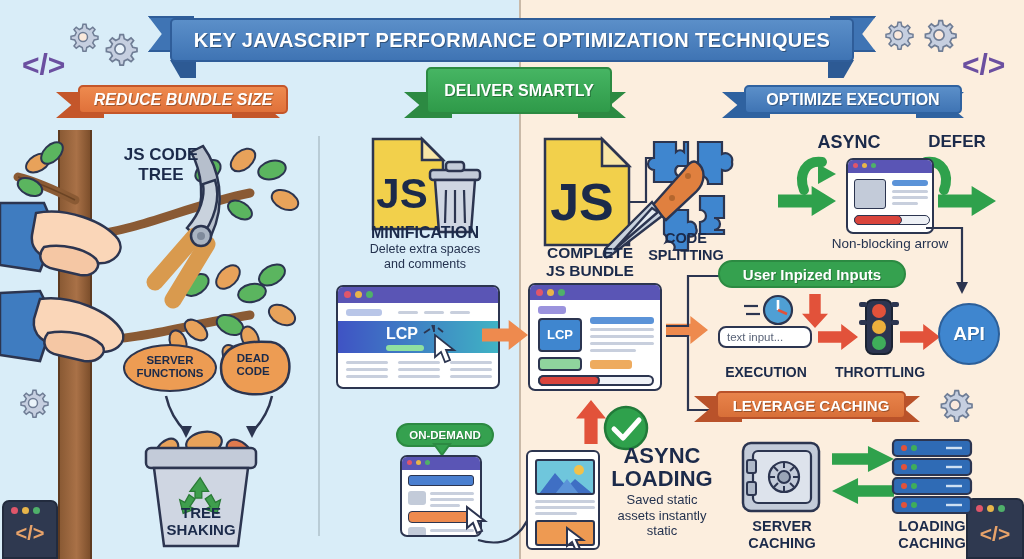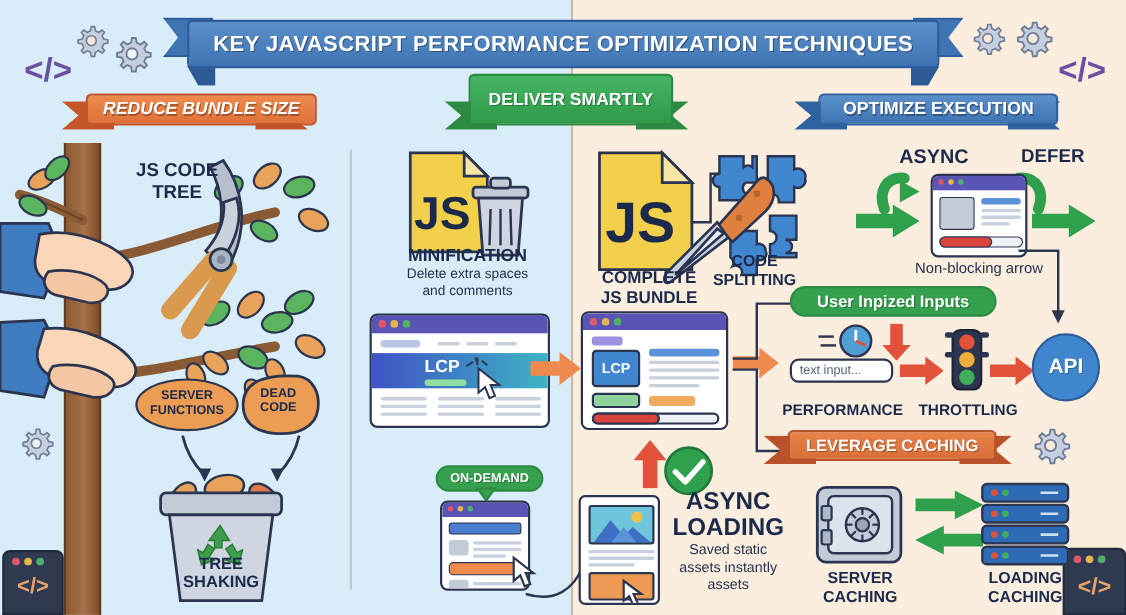--- a/index.html
+++ b/index.html
@@ -470,21 +470,21 @@
     <circle cx="24" cy="24" r="21" fill="#2fa14c" stroke="#217a39" stroke-width="2.5"></circle>
     <path d="M12 25 L21 34 L37 16" stroke="#fff" stroke-width="5" fill="none" stroke-linecap="round" stroke-linejoin="round"></path>
   </svg>
   <div class="lbl" style="left:600px; top:444px; width:124px; font-size:22px; line-height:1.05;">
     <div>ASYNC</div>
     <div>LOADING</div>
   </div>
   <div class="sub" style="left:596px; top:492px; width:132px; font-size:13px;">
     <div>Saved static</div>
     <div>assets instantly</div>
-    <div>assets</div>
+    <div>static</div>
   </div>
 
   <div class="lbl" style="left:806px; top:132px; width:86px; font-size:18px;">ASYNC</div>
   <div class="lbl" style="left:914px; top:132px; width:86px; font-size:17px;">DEFER</div>
 
   <svg style="position:absolute; left:798px; top:156px;" width="42" height="38" viewBox="0 0 42 38">
     <path d="M6 34 C0 18 8 4 24 6" stroke="#2fa14c" stroke-width="10" fill="none" stroke-linecap="round"></path>
     <polygon points="38 18, 20 8, 20 28" fill="#2fa14c"></polygon>
   </svg>
   <svg style="position:absolute; left:908px; top:156px;" width="42" height="38" viewBox="0 0 42 38">
@@ -538,21 +538,21 @@
     <rect x="1" y="4" width="8" height="5" rx="2" fill="#2c3550"></rect>
     <rect x="33" y="4" width="8" height="5" rx="2" fill="#2c3550"></rect>
     <rect x="1" y="22" width="8" height="5" rx="2" fill="#2c3550"></rect>
     <rect x="33" y="22" width="8" height="5" rx="2" fill="#2c3550"></rect>
     <circle cx="21" cy="13" r="7" fill="#e2523a"></circle>
     <circle cx="21" cy="29" r="7" fill="#edb03c"></circle>
     <circle cx="21" cy="45" r="7" fill="#3fae5a"></circle>
   </svg>
   <div class="arrow-r" style="left:900px; top:324px; width:40px; height:26px; background:#e2523a;"></div>
 
-  <div class="lbl" style="left:708px; top:364px; width:116px; font-size:14px;">PERFORMANCE</div>
+  <div class="lbl" style="left:708px; top:364px; width:116px; font-size:14px;">EXECUTION</div>
   <div class="lbl" style="left:824px; top:364px; width:112px; font-size:14px;">THROTTLING</div>
 
   <div style="position:absolute; left:938px; top:303px; width:62px; height:62px; border-radius:50%; background:#3f86cf; border:2.5px solid #2c5f99; display:flex; align-items:center; justify-content:center;">
     <span style="color:#fff; font-weight:bold; font-size:19px; text-shadow:1px 1px 0 rgba(0,0,0,.25);">API</span>
   </div>
 
   <div class="sec-wing l" style="left:694px; top:396px; background:#b9522a;"></div>
   <div class="sec-wing r" style="left:872px; top:396px; background:#b9522a;"></div>
   <div class="sec-ribbon" style="left:716px; top:391px; width:190px; height:28px; background:linear-gradient(180deg,#e8834a,#d86f38); border:2px solid #b9522a; font-size:15px;">LEVERAGE CACHING</div>
 

